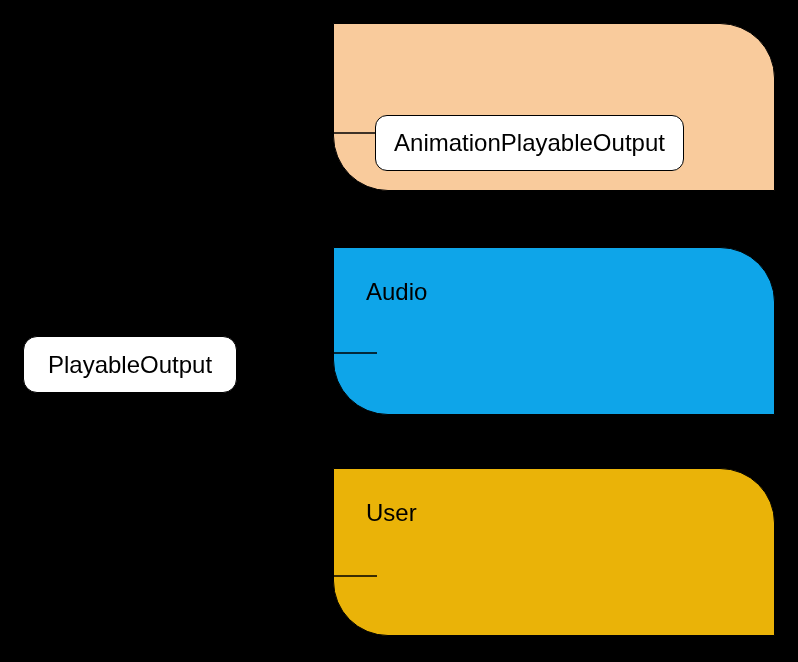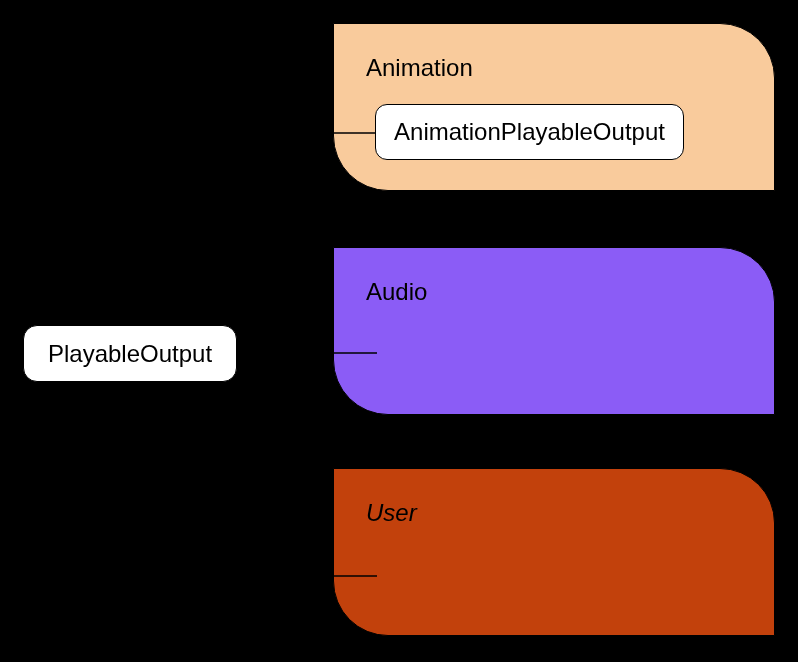--- a/index.html
+++ b/index.html
@@ -19,20 +19,21 @@
   .node {
     position: absolute;
     background: #ffffff;
     border: 1.5px solid #000000;
     box-sizing: border-box;
     display: flex;
     align-items: center;
     justify-content: center;
     font-size: 24px;
     white-space: nowrap;
+    margin-top: 11px;
   }
   #root-node {
     left: 23px;
     top: 325px;
     width: 214px;
     height: 57px;
     border-radius: 14px;
     z-index: 2;
   }
   .group {
@@ -75,31 +76,30 @@
 </head>
 <body>
 
 <div id="canvas">
 
   <div id="root-node" class="node">
     <span>PlayableOutput</span>
   </div>
 
   <div id="group-animation" class="group" style="background-color: rgb(249, 203, 156);">
-    <div class="group-label">Animation</div>
     <div class="node child-node">
       <span>AnimationPlayableOutput</span>
     </div>
   </div>
 
-  <div id="group-audio" class="group" style="background-color: #8b5cf6; text-align: center;">
+  <div id="group-audio" class="group" style="background-color: #0ea5e9; text-align: center;">
     <div class="group-label">Audio</div>
   </div>
 
-  <div id="group-user" class="group" style="background-color: #c2410c; font-style: italic;">
+  <div id="group-user" class="group" style="background-color: #eab308;">
     <div class="group-label">User</div>
   </div>
 
   <svg id="connectors" width="798" height="662">
     <path d="M237,353 H285 M285,133 V576 M285,133 H376 M285,353 H377 M285,576 H377" fill="none" stroke="#000000" stroke-width="1.5"></path>
   </svg>
 
 </div>
 
 </body></html>

